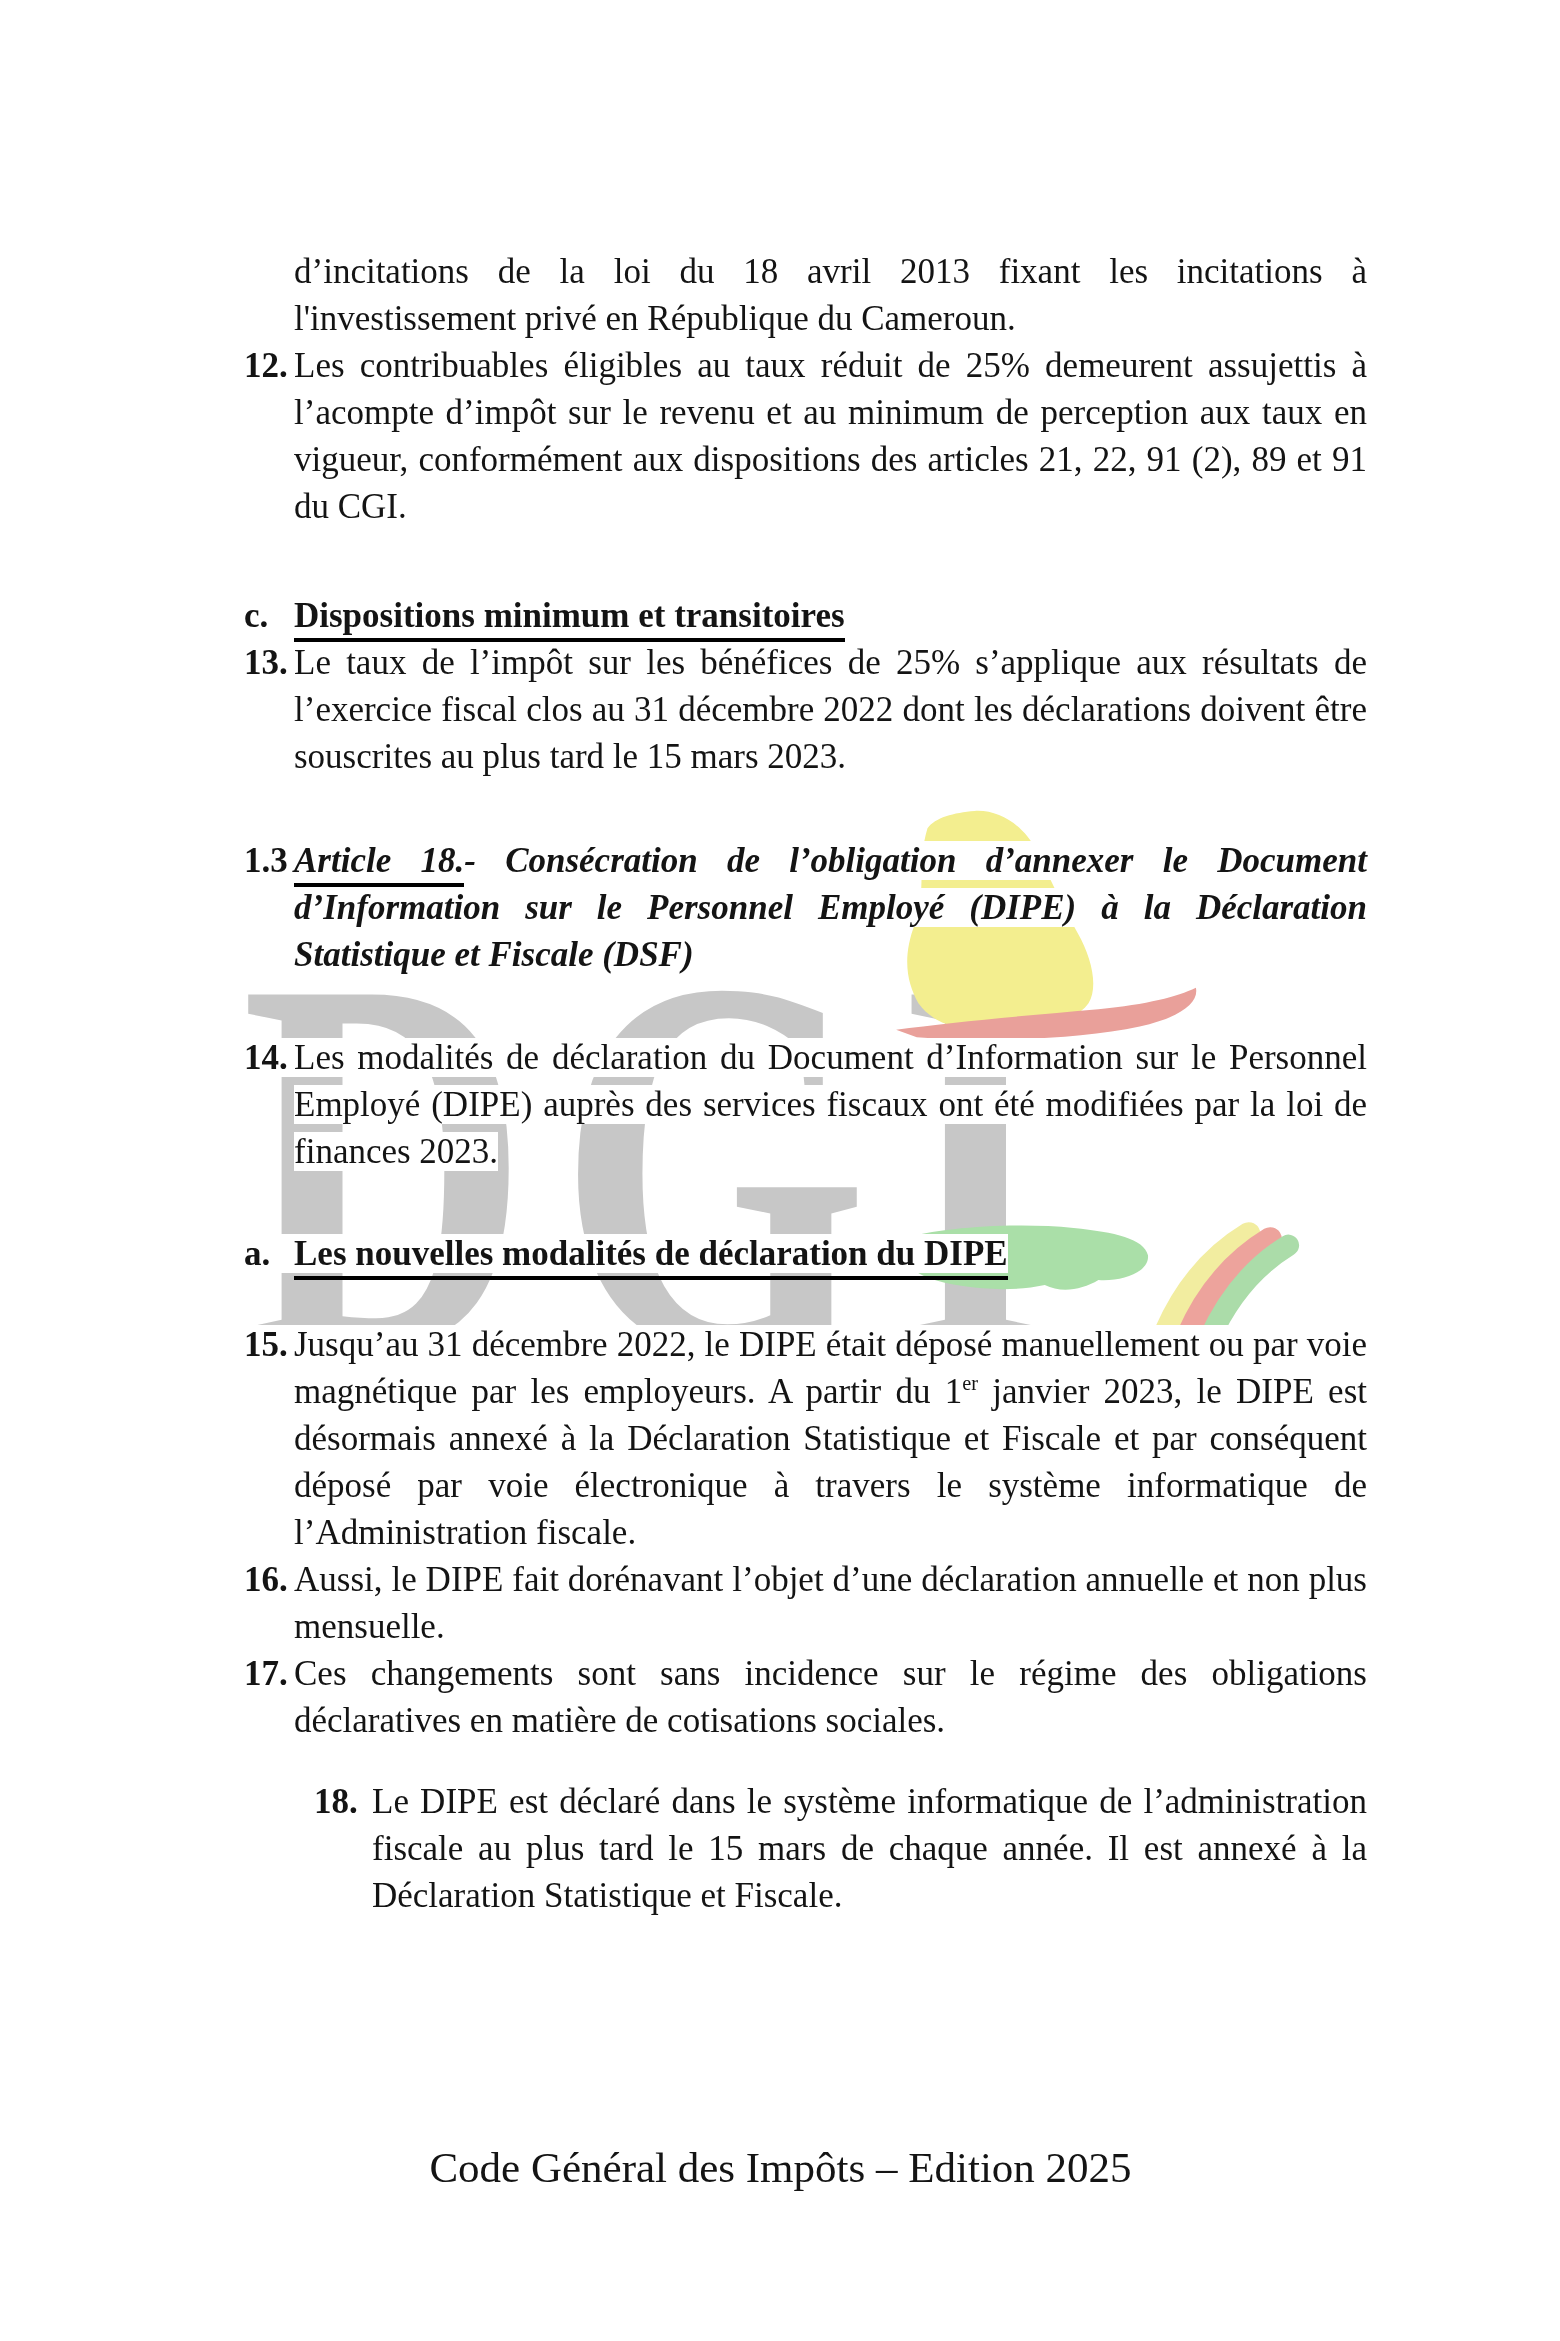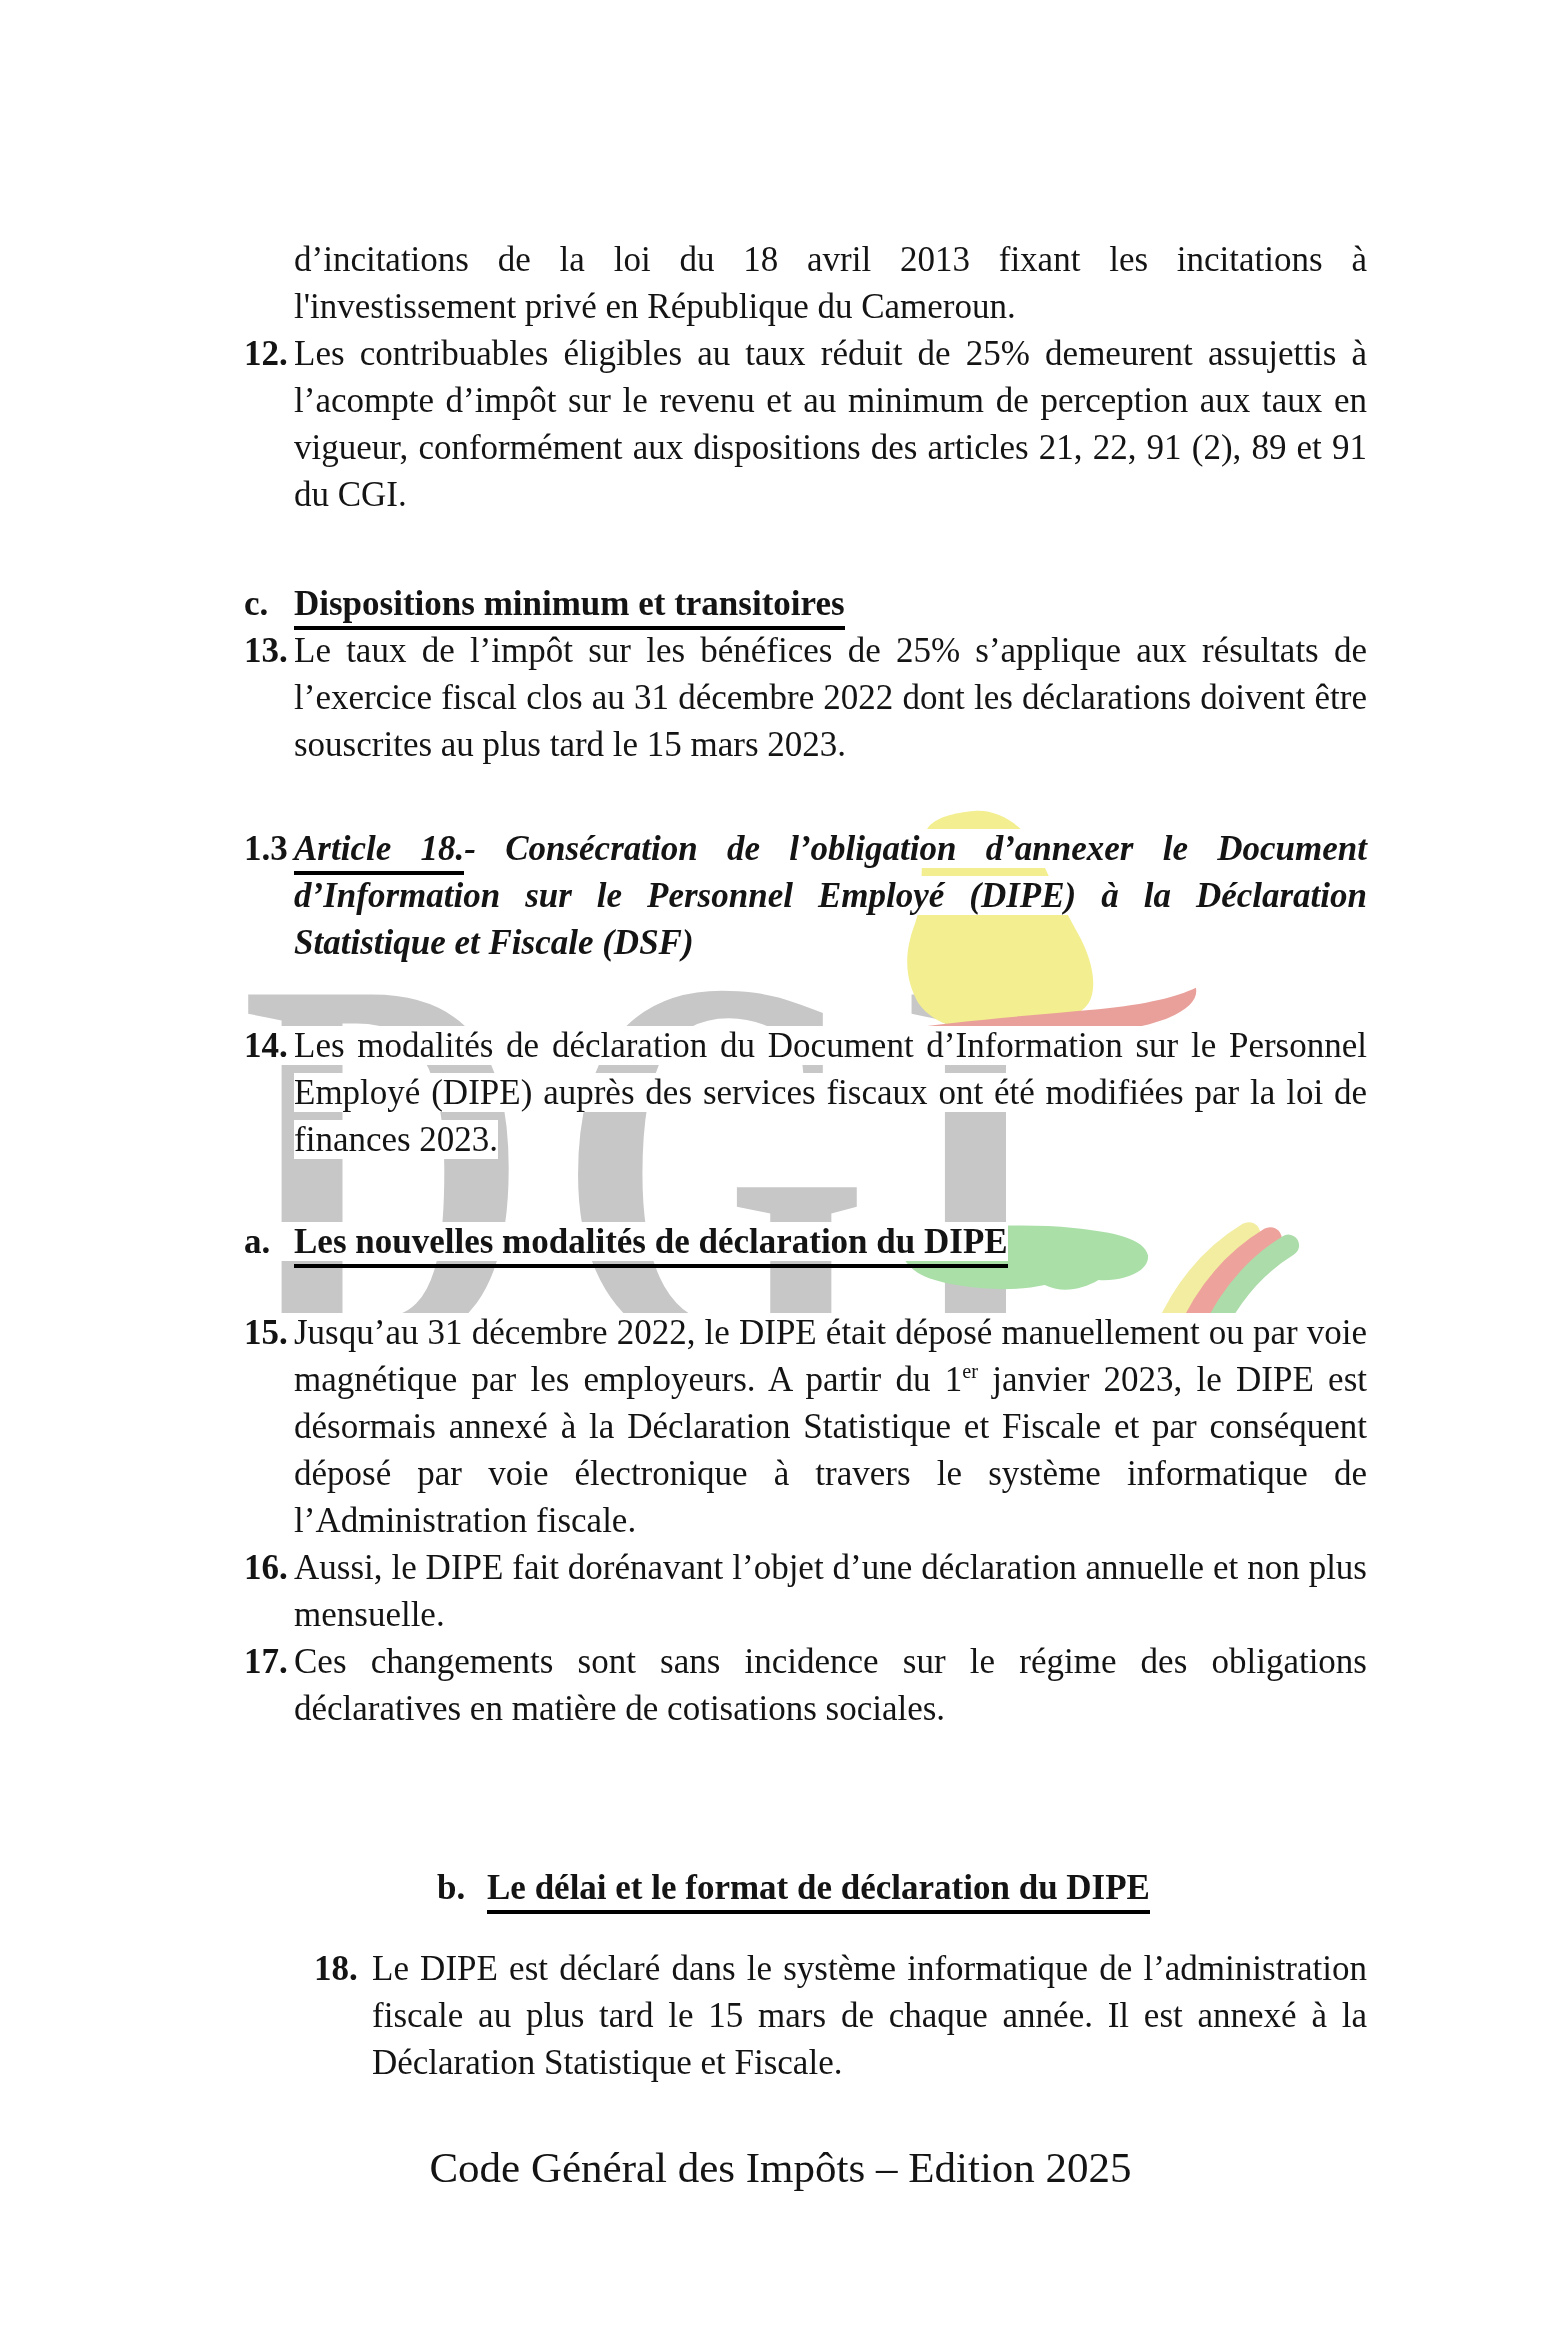--- a/index.html
+++ b/index.html
@@ -9,21 +9,21 @@
     font-family:"Liberation Serif", serif;
     color:#141414;
     position:relative;
     overflow:hidden;
   }
   .page{position:absolute;inset:0;}
   
   .watermark{position:absolute;left:0;top:0;width:1561px;height:2342px;z-index:0;}
   
   .content{
-    position:absolute;left:244px;top:236px;width:1123px;z-index:1;
+    position:absolute;left:244px;top:248px;width:1123px;z-index:1;
   }
   p{margin:0;font-size:35px;line-height:47px;text-align:justify;}
   .ink{background:#ffffff;}
   .cont-indent{padding-left:50px;}
   .hang{padding-left:50px;text-indent:-50px;}
   .marker{font-weight:bold;display:inline-block;width:50px;text-indent:0;}
   .marker18{font-weight:bold;display:inline-block;width:58px;text-indent:0;}
   .sub-heading{font-weight:bold;text-align:left;}
   .sub-heading .u{border-bottom:4.1px solid #000;padding-bottom:2.5px;}
   .article-heading{font-weight:bold;font-style:italic;}
@@ -80,21 +80,20 @@
     <p class="hang mt-14"><span class="ink"><span class="marker">14.</span><span>Les modalités de déclaration du Document d’Information sur le Personnel Employé (DIPE) auprès des services fiscaux ont été modifiées par la loi de finances 2023.</span></span></p>
 
     <p class="hang sub-heading mt-a"><span class="ink"><span class="marker">a.</span><span class="u">Les nouvelles modalités de déclaration du DIPE</span></span></p>
 
     <p class="hang mt-15"><span class="ink"><span class="marker">15.</span><span>Jusqu’au 31 décembre 2022, le DIPE était déposé manuellement ou par voie magnétique par les employeurs. A partir du 1</span><sup class="ord">er</sup><span> janvier 2023, le DIPE est désormais annexé à la Déclaration Statistique et Fiscale et par conséquent déposé par voie électronique à travers le système informatique de l’Administration fiscale.</span></span></p>
 
     <p class="hang"><span class="ink"><span class="marker">16.</span><span>Aussi, le DIPE fait dorénavant l’objet d’une déclaration annuelle et non plus mensuelle.</span></span></p>
 
     <p class="hang"><span class="ink"><span class="marker">17.</span><span>Ces changements sont sans incidence sur le régime des obligations déclaratives en matière de cotisations sociales.</span></span></p>
 
-    <p class="hang sub-heading h-b mt-b"><span class="ink"><span class="marker">b.</span><span class="u">Le délai et le format de déclaration du DIPE</span></span></p>
 
     <p class="p-18 mt-18"><span class="ink"><span class="marker18">18.</span><span>Le DIPE est déclaré dans le système informatique de l’administration fiscale au plus tard le 15 mars de chaque année. Il est annexé à la Déclaration Statistique et Fiscale.</span></span></p>
 
   </div>
 
   <div class="footer">
     <div>Code Général des Impôts – Edition 2025</div>
   </div>
 
 </div>

